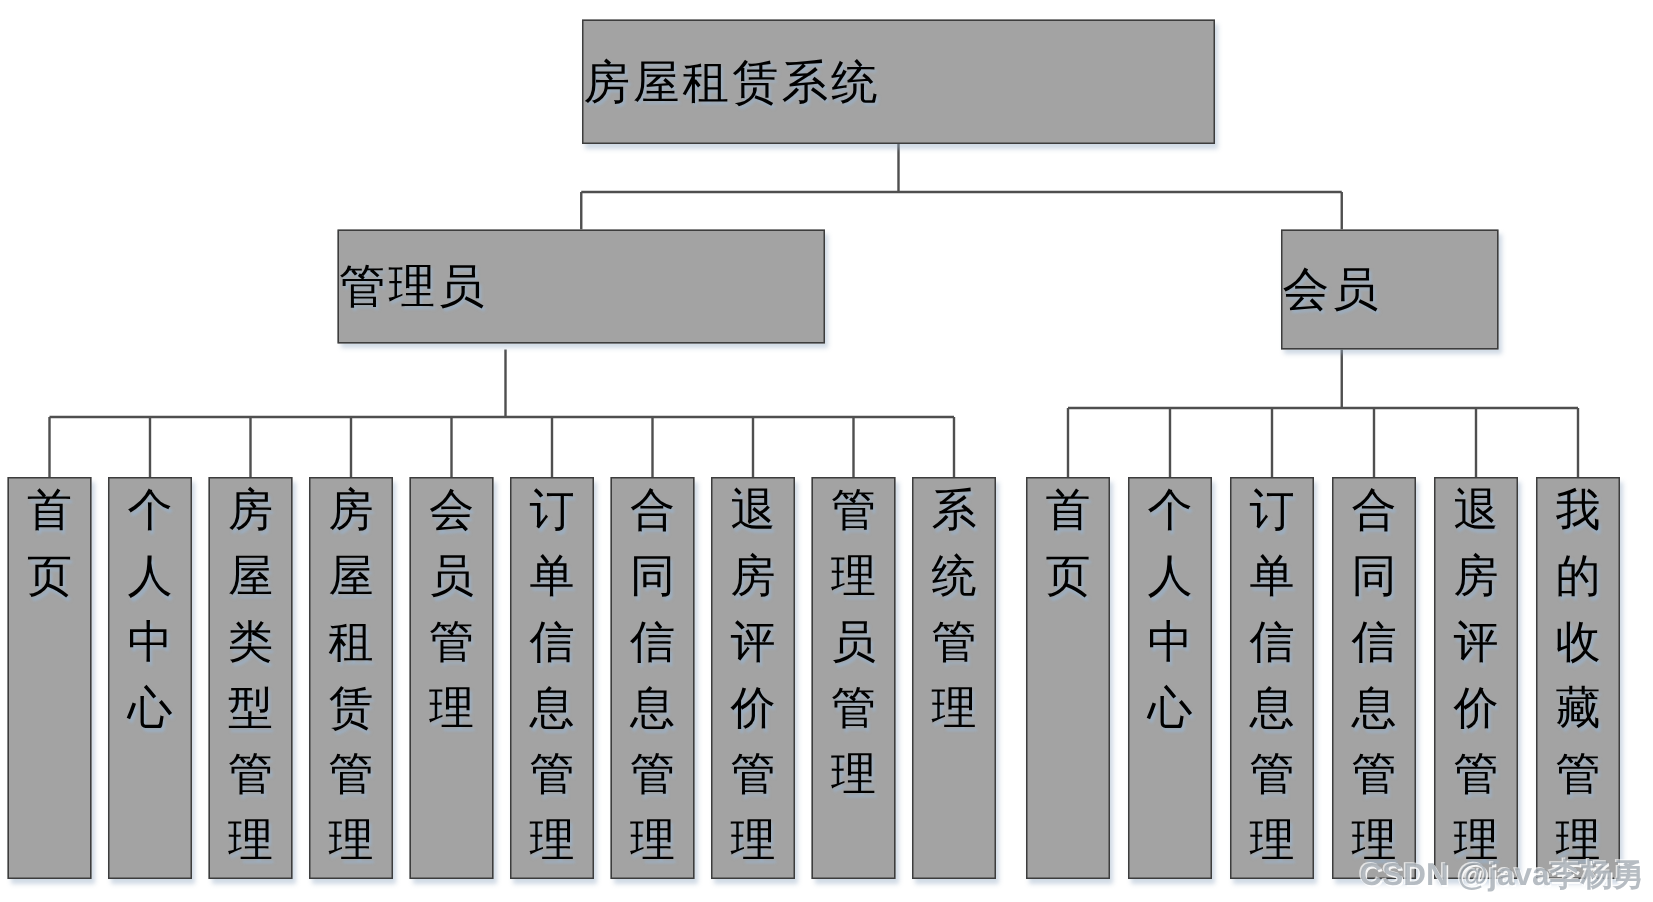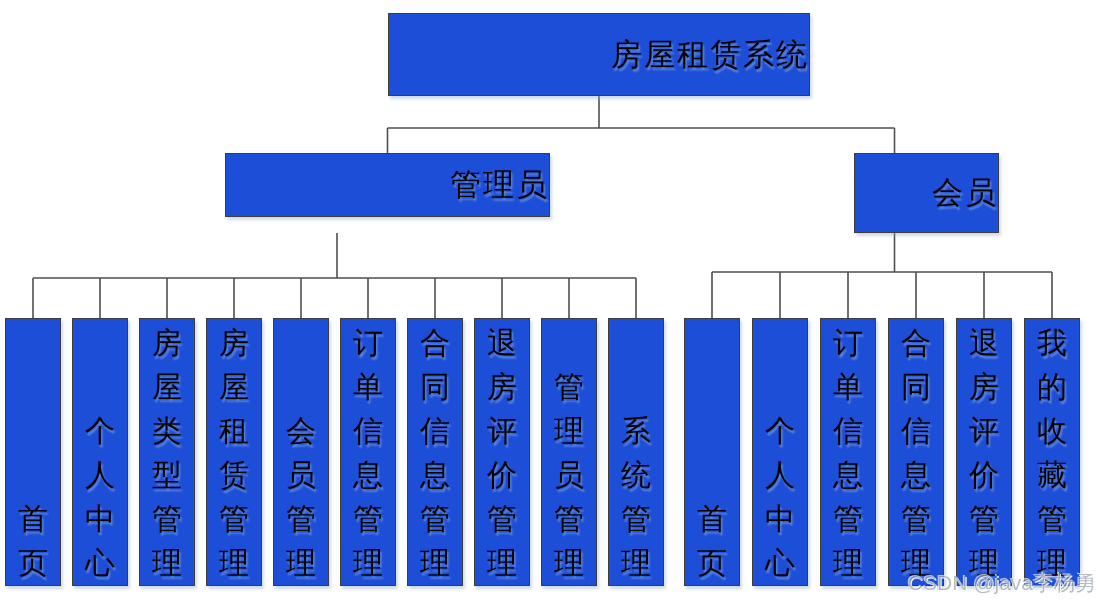--- a/index.html
+++ b/index.html
@@ -7,24 +7,24 @@
     position:relative;
     width:1102px;height:601px;
     background:#ffffff;
     font-family:"Liberation Sans","DejaVu Sans",sans-serif;
     overflow:hidden;
   }
   #connectors{position:absolute;left:0;top:0;width:1102px;height:601px;}
   .node{
     position:absolute;
     box-sizing:border-box;
-    background:#1d4ed8;
+    background:#a3a3a3;
     border:1.5px solid #3d3d3d;
     box-shadow:2px 3px 3px rgba(150,172,198,0.45);
-    display:flex;align-items:center;justify-content:flex-end;
+    display:flex;align-items:center;justify-content:flex-start;
     color:#000;
   }
   .node .lbl{
     text-shadow:1.5px 2.5px 2px rgba(150,185,222,0.55);
   }
   .h-node .lbl{
     font-size:31px;
     letter-spacing:2px;
     white-space:nowrap;
   }
@@ -37,36 +37,37 @@
     white-space:pre-line;
     text-align:center;
   }
   #watermark{
     position:absolute;
     right:6px;bottom:4px;
     font-size:21px;
     color:rgba(138,148,158,0.62);
     text-shadow:1px 1px 0 rgba(255,255,255,0.9), -1px -1px 0 rgba(255,255,255,0.7);
     white-space:nowrap;
+    font-weight:bold;
   }
 </style>
 </head>
 <body>
 
 <div id="canvas">
 
   <svg id="connectors" viewBox="0 0 1102 601" xmlns="http://www.w3.org/2000/svg">
       <path d="M599,96 V128 M387.5,128 H894.5 M387.5,128 V153 M894.5,128 V153 M337,233 V278 M33,278 H636 M33,278 V318 M100,278 V318 M167,278 V318 M234,278 V318 M301,278 V318 M368,278 V318 M435,278 V318 M502,278 V318 M569,278 V318 M636,278 V318 M894.5,233 V272 M712,272 H1052 M712,272 V318 M780,272 V318 M848,272 V318 M916,272 V318 M984,272 V318 M1052,272 V318" stroke="#4f4f4f" stroke-width="1.6" fill="none"></path>
     </svg>
 
   <div class="node h-node" style="left:388px;top:13px;width:422px;height:83px;">
     <span class="lbl">房屋租赁系统</span>
   </div>
 
-  <div class="node h-node" style="left:225px;top:153px;width:325px;height:64px;">
+  <div class="node h-node" style="left:225px;top:153px;width:325px;height:76px;">
     <span class="lbl">管理员</span>
   </div>
 
   <div class="node h-node" style="left:822px;top:153px;width:145px;height:80px;margin-left:32px;">
     <span class="lbl">会员</span>
   </div>
 
   <div id="leaves">
       <div class="node leaf" style="left: 5px; top: 318px; width: 56px; height: 268px;">
         <span class="lbl">首

